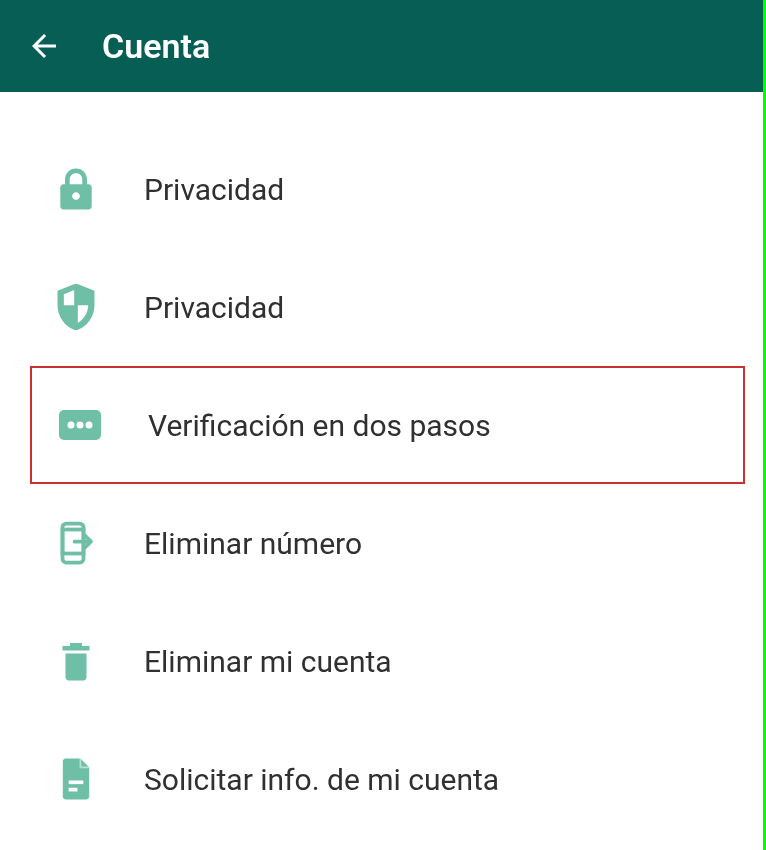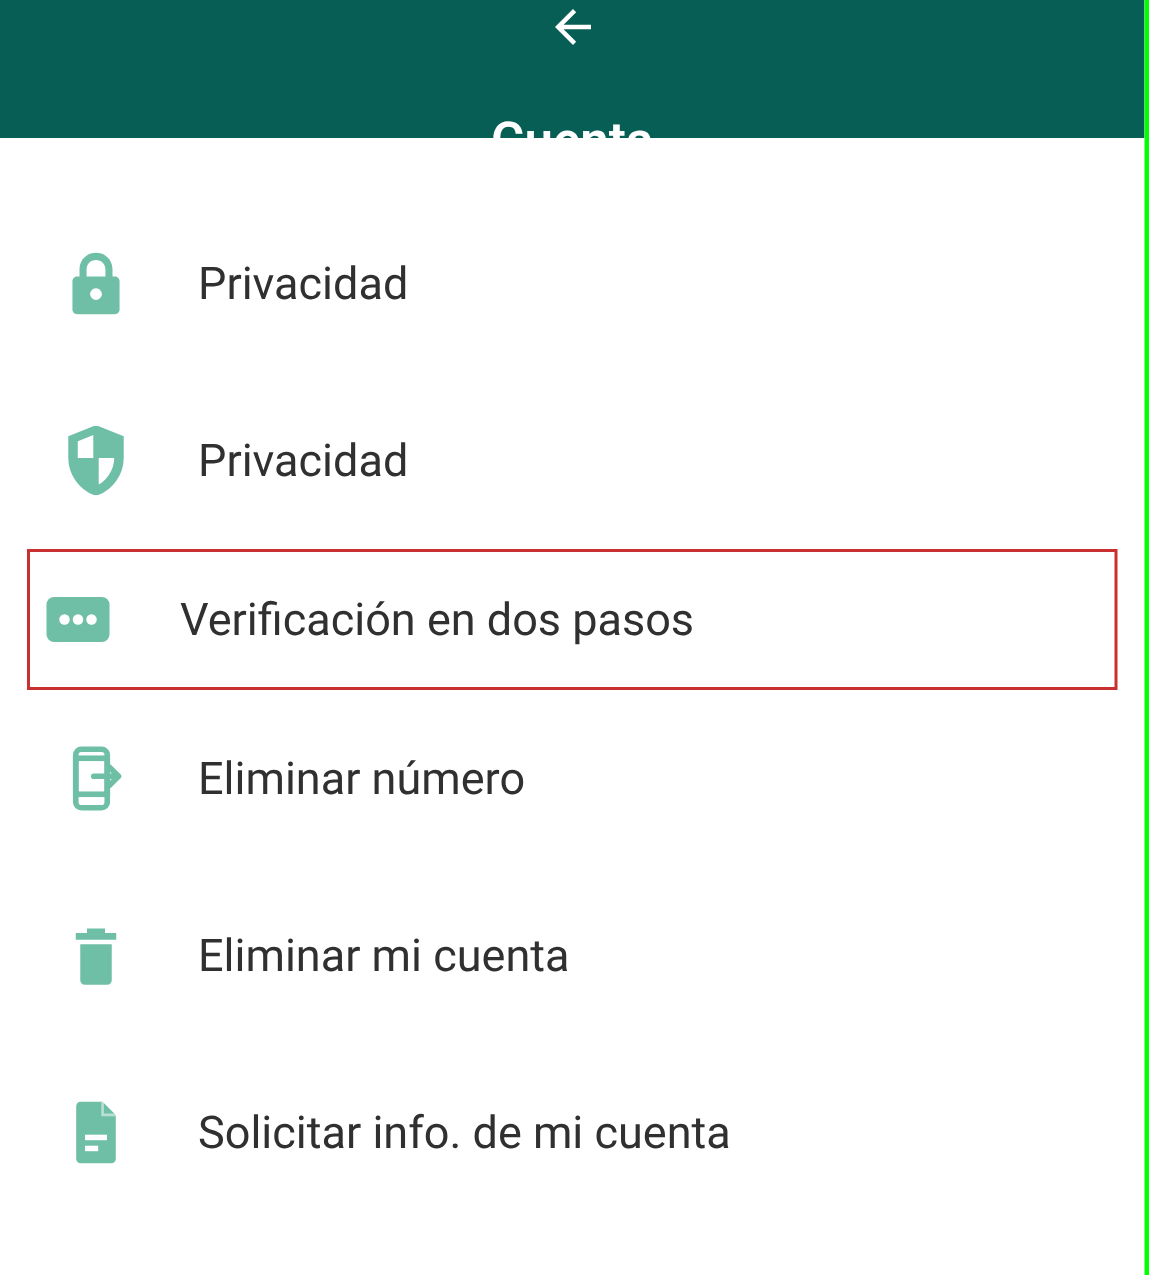--- a/index.html
+++ b/index.html
@@ -15,51 +15,51 @@
       border-right: 3px solid #00ff00;
       position: relative;
     }
     .header {
       background: #075e54;
       height: 92px;
       display: flex;
       align-items: center;
       padding: 0 24px;
       gap: 38px;
-      flex-direction: column;
     }
     .back-arrow {
       width: 40px;
       height: 40px;
       display: flex;
       align-items: center;
       justify-content: center;
       cursor: pointer;
     }
     .header-title {
       color: #ffffff;
       font-size: 34px;
       font-weight: 600;
     }
     .menu-list {
       padding-top: 38px;
+      margin-left: 12px;
     }
     .menu-item {
       display: flex;
       align-items: center;
       padding: 0 42px;
       height: 118px;
       gap: 46px;
       cursor: pointer;
     }
     .menu-item.highlighted {
       border: 2px solid #c93030;
       margin: 0 18px;
-      padding: 0 10px;
-      height: 94px;
+      padding: 0 26px;
+      height: 118px;
     }
     .icon-wrapper {
       width: 44px;
       height: 44px;
       display: flex;
       align-items: center;
       justify-content: center;
       flex-shrink: 0;
     }
     .menu-label {

